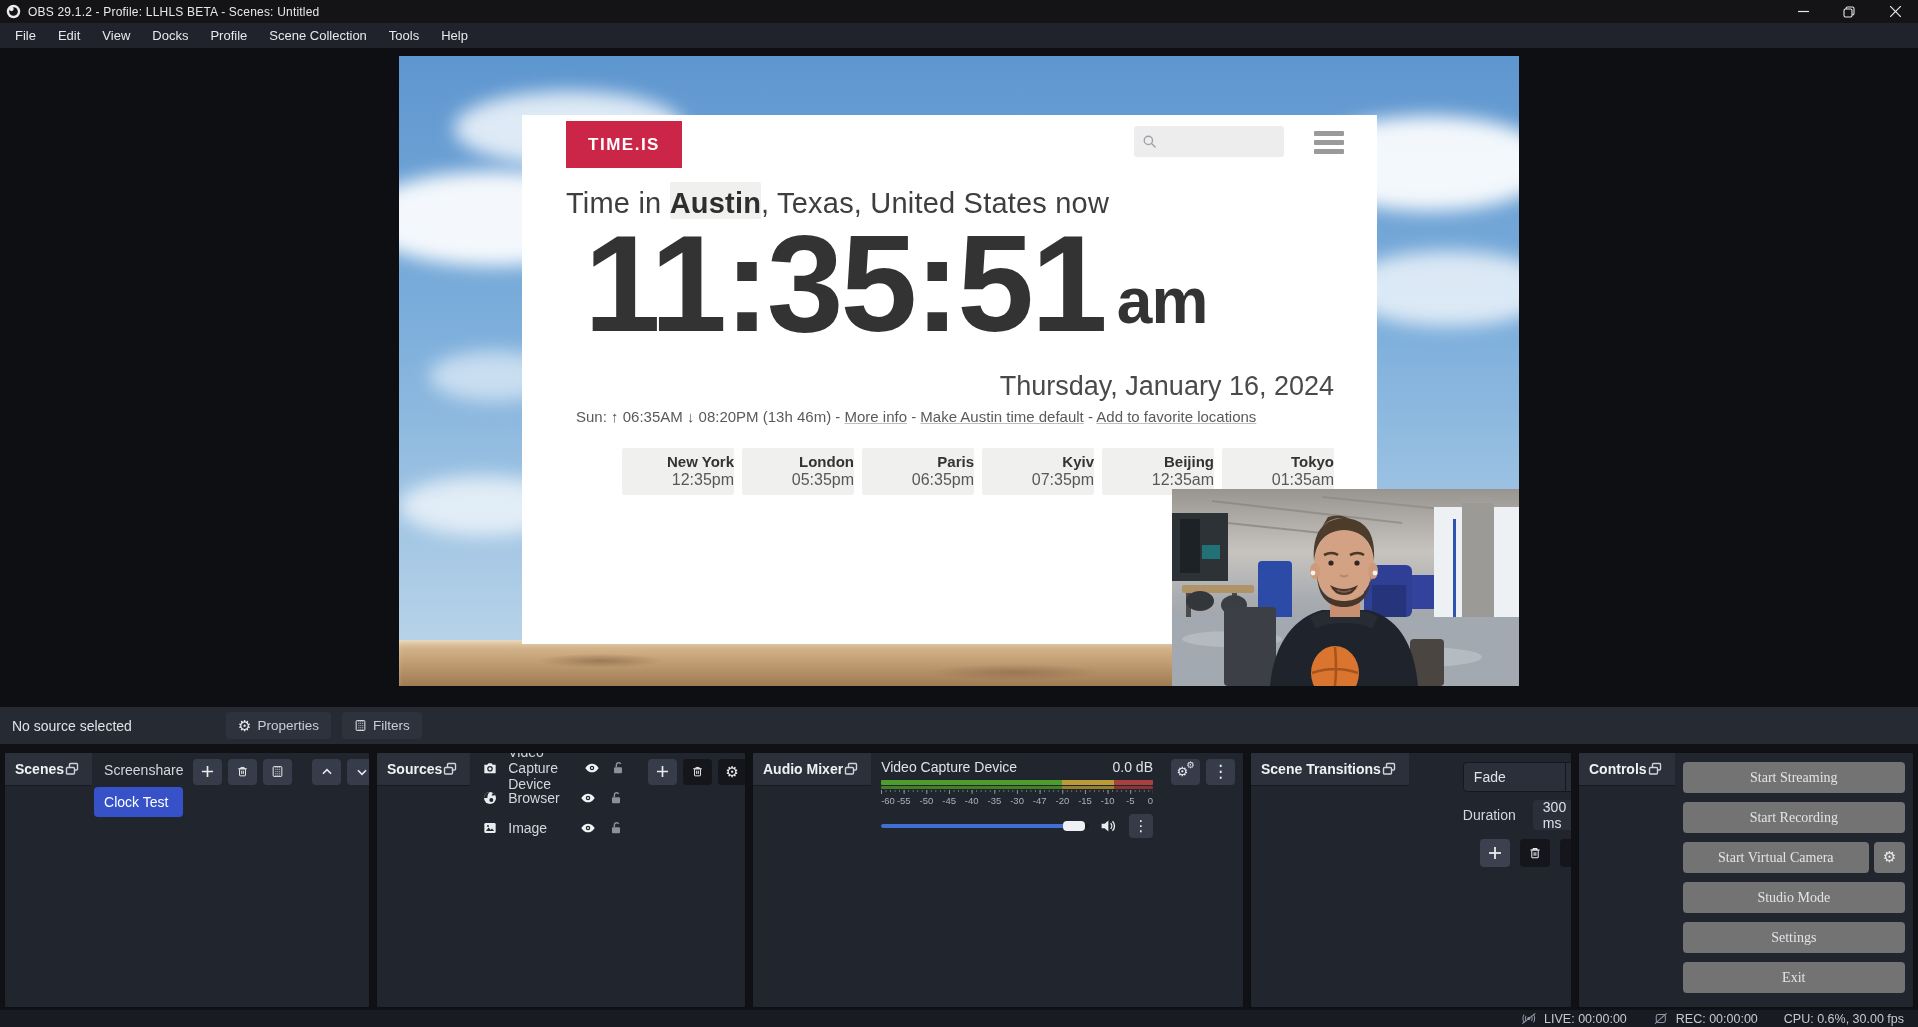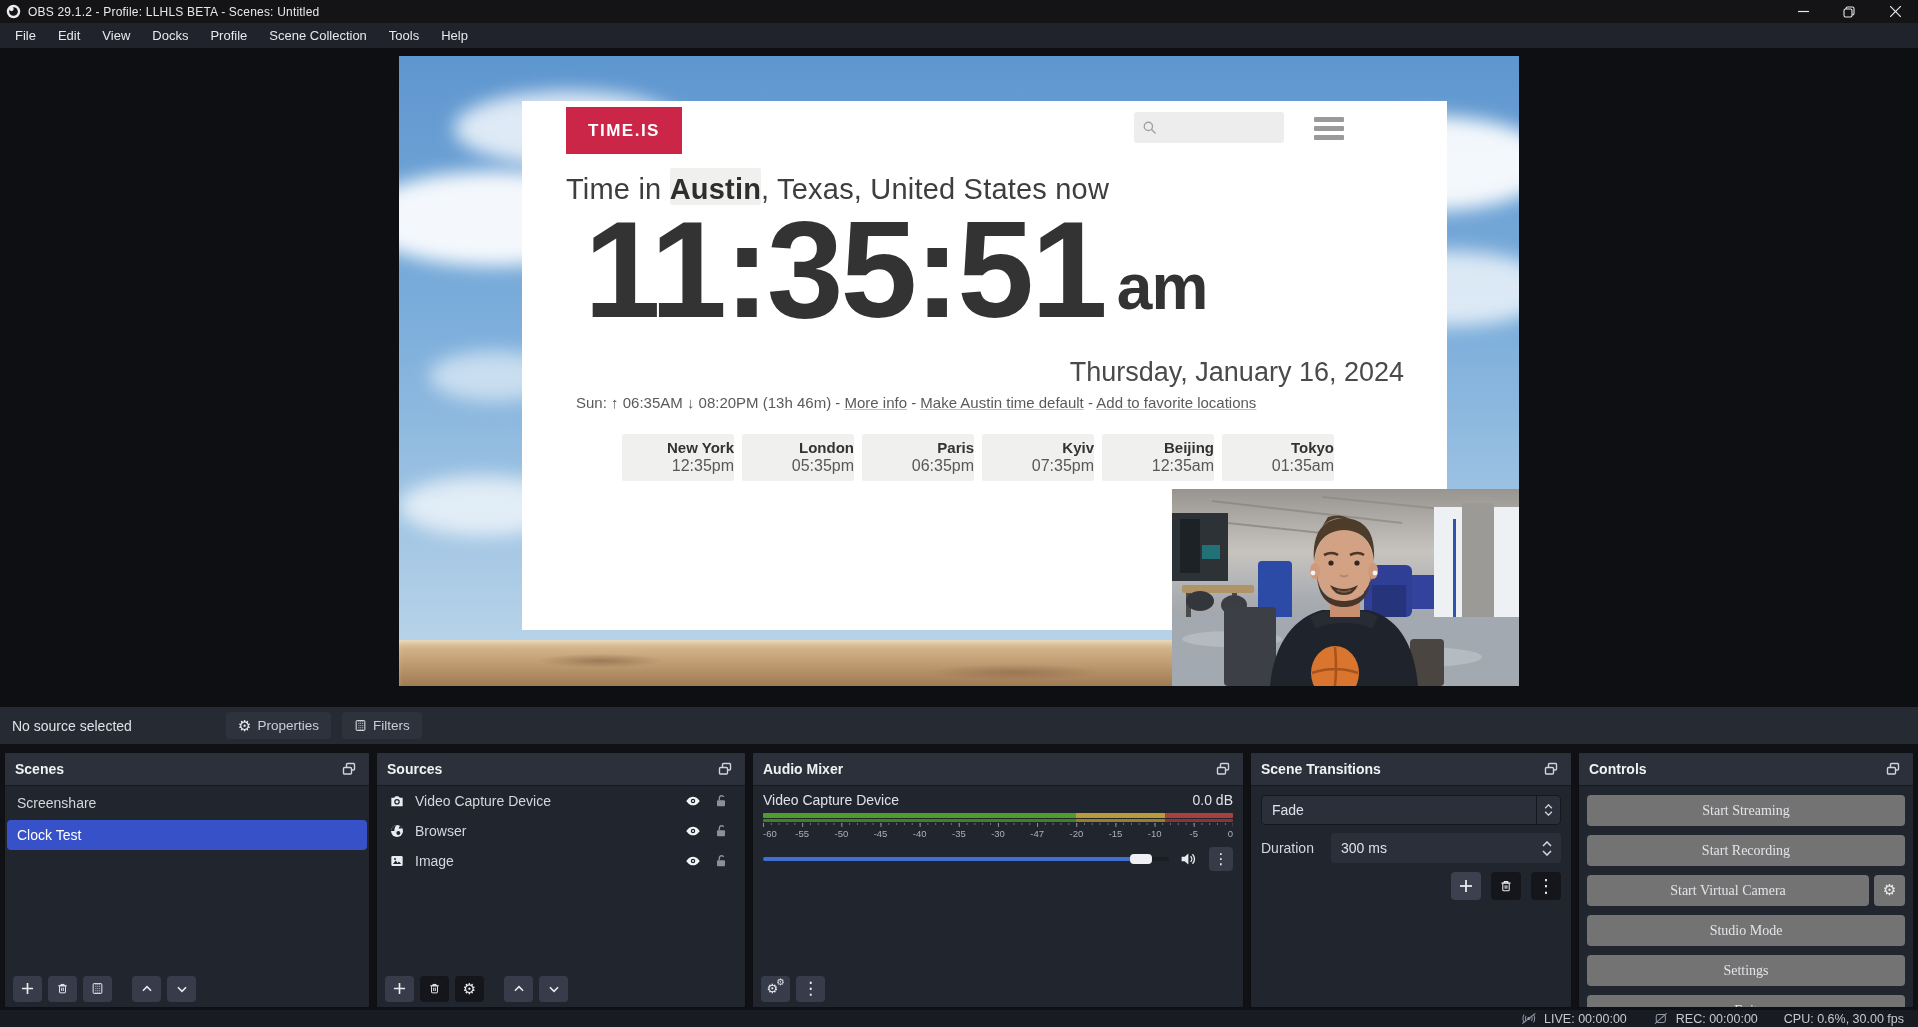--- a/index.html
+++ b/index.html
@@ -25,21 +25,21 @@
   .cloud { position:absolute; background:rgba(255,255,255,.92); border-radius:50%; filter:blur(9px); }
   .sand { position:absolute; left:0; right:0; bottom:0; height:46px;
     background-image:
       radial-gradient(ellipse 90px 10px at 18% 45%, rgba(96,64,40,.40), transparent 70%),
       radial-gradient(ellipse 120px 12px at 55% 70%, rgba(96,64,40,.30), transparent 70%),
       radial-gradient(ellipse 80px 9px at 85% 40%, rgba(96,64,40,.35), transparent 70%),
       linear-gradient(180deg,#dcc096 0%, #c3a075 45%, #9f7b54 100%);
     box-shadow:inset 0 5px 7px -3px rgba(255,255,255,.55); }
 
   
-  .timeis-card { position:absolute; left:123px; top:45px; width:925px; height:529px; background:#ffffff; }
+  .timeis-card { position:absolute; left:123px; top:59px; width:855px; height:529px; background:#ffffff; }
   .timeis-logo { position:absolute; left:44px; top:6px; width:116px; height:47px; background:#cb2548;
     display:flex; align-items:center; justify-content:center; }
   .timeis-logo span { color:#fff; font-weight:bold; font-size:17px; letter-spacing:1.5px; }
   .timeis-search { position:absolute; left:612px; top:11px; width:150px; height:31px; background:#ededed;
     border-radius:3px; display:flex; align-items:center; padding-left:8px; }
   .timeis-search input { border:none; background:transparent; outline:none; width:110px; font-size:13px; margin-left:6px; }
   .hamburger { position:absolute; left:792px; top:16px; width:30px; height:23px;
     display:flex; flex-direction:column; justify-content:space-between; }
   .hamburger i { display:block; height:5px; background:#9a9a9a; border-radius:1px; }
   .timeis-heading { position:absolute; left:44px; top:72px; font-size:29px; color:#3e3e3e; letter-spacing:.2px; }
@@ -61,25 +61,25 @@
   
   .context-bar { height:37px; background:#262a33; display:flex; align-items:center; padding:0 12px; flex:0 0 auto; }
   .context-status { color:#dfe2e8; font-size:14px; }
   .ctx-buttons { position:absolute; left:226px; display:flex; gap:11px; }
   .ctx-btn { height:27px; background:#2d323d; border:none; border-radius:4px; color:#c9cdd4; font-size:13.5px;
     display:flex; align-items:center; gap:6px; padding:0 12px; font-family:inherit; }
   .gear-glyph { font-size:15px; line-height:1; color:#e9ebef; }
 
   
   .docks { height:266px; background:#0f1115; display:flex; gap:6px; padding:8px 4px 2px 4px; flex:0 0 auto; }
-  .panel { background:#21252e; border:1px solid #0e1014; border-radius:2px; display:flex; flex-direction:column; overflow:hidden; }
+  .panel { background:#21252e; border:1px solid #0e1014; border-radius:2px; display:flex; flex-direction:row; overflow:hidden; }
   .panel-scenes { width:366px; }
   .panel-sources { width:370px; }
   .panel-mixer { width:492px; }
-  .panel-transitions { width:322px; }
+  .panel-transitions { width:322px;gap:44px; }
   .panel-controls { width:336px; }
   .panel-header { height:33px; background:#2b303b; display:flex; align-items:center; padding:0 10px; flex:0 0 auto;
     border-bottom:1px solid #171a20; }
   .panel-title { color:#f0f1f4; font-weight:bold; font-size:14px; }
   .popout { margin-left:auto; width:18px; height:16px; display:flex; }
   .panel-body { flex:1 1 auto; position:relative; }
   .panel-toolbar { height:37px; display:flex; align-items:center; gap:6px; padding:0 8px; flex:0 0 auto; }
   .tool-btn { width:29px; height:26px; background:#363c49; border:none; border-radius:4px; color:#e9ebef;
     display:flex; align-items:center; justify-content:center; font-size:17px; font-family:inherit; }
   .tool-btn.dark { background:#14161c; }

